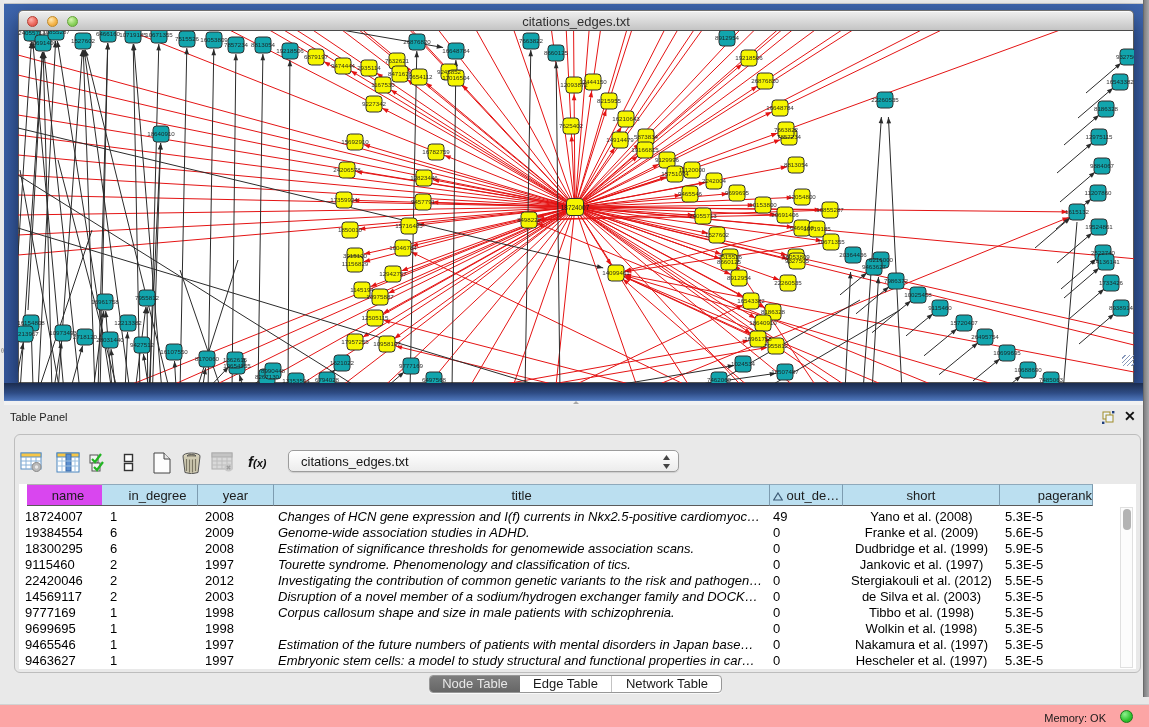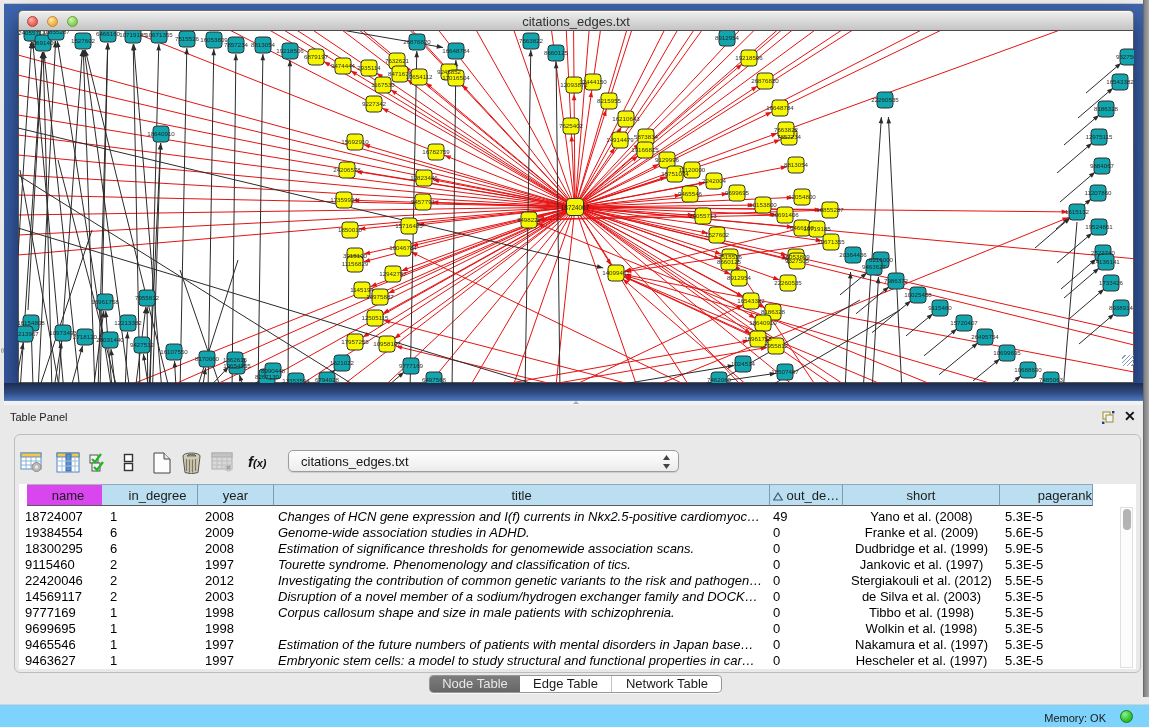--- a/index.html
+++ b/index.html
@@ -48,21 +48,21 @@
 #vsb div { position:absolute; left:2px; top:1px; width:8px; height:21px; background:#b3b3b3; border-radius:4px; }
 #tabs { z-index:7; position:absolute; left:429px; top:675px; width:293px; height:18px;
   border:1px solid #979797; border-radius:4px; background:#fff; font-size:13px;
   box-shadow:0 1px 0 rgba(255,255,255,.7); }
 #tabs .seg { position:absolute; top:0; height:16px; line-height:16px; text-align:center; color:#1a1a1a; }
 #seg1 { left:0; width:90px; background:linear-gradient(#7d7d7d,#666666); color:#e8e8e8 !important;
   border-radius:3px 0 0 3px; }
 #seg2 { left:90px; width:91px; }
 #seg3 { left:181px; width:111px; border-left:1px solid #c3c3c3; }
 #statline { z-index:7; position:absolute; left:0; top:704px; width:1149px; height:23px;
-  border-top:1px solid #d2d2d2; background:#7dd3fc; }
+  border-top:1px solid #d2d2d2; background:#fca5a5; }
 #mem { position:absolute; right:43px; top:7px; font-size:11px; color:#1a1a1a; }
 #dot { position:absolute; right:16px; top:5px; width:13px; height:13px; border-radius:50%;
   background:radial-gradient(circle at 35% 30%,#8ef08e,#2fc32f 60%,#1da51d);
   border:1px solid #1b7a1b; }
 </style></head><body>
 <div id="desk"></div>
 <div style="position:absolute;left:0;top:0;width:4px;height:405px;background:#e9e9e9;z-index:25"></div>
 <div style="position:absolute;left:1px;top:348px;width:3px;height:5px;border:1px solid #9a9a9a;border-radius:2px;background:#d8d8d8;z-index:26"></div>
 <div id="win">
   <div id="canvas"></div>

